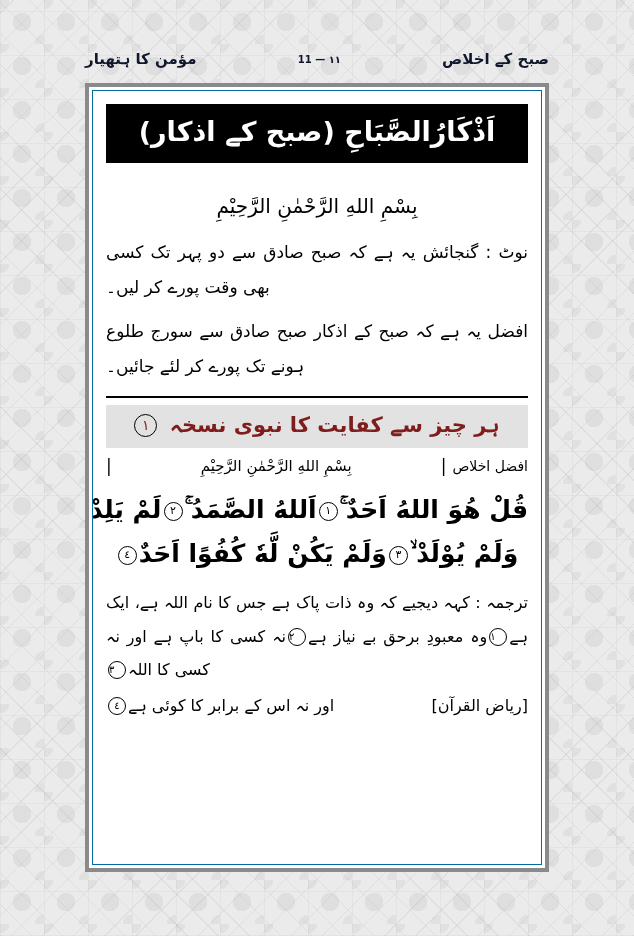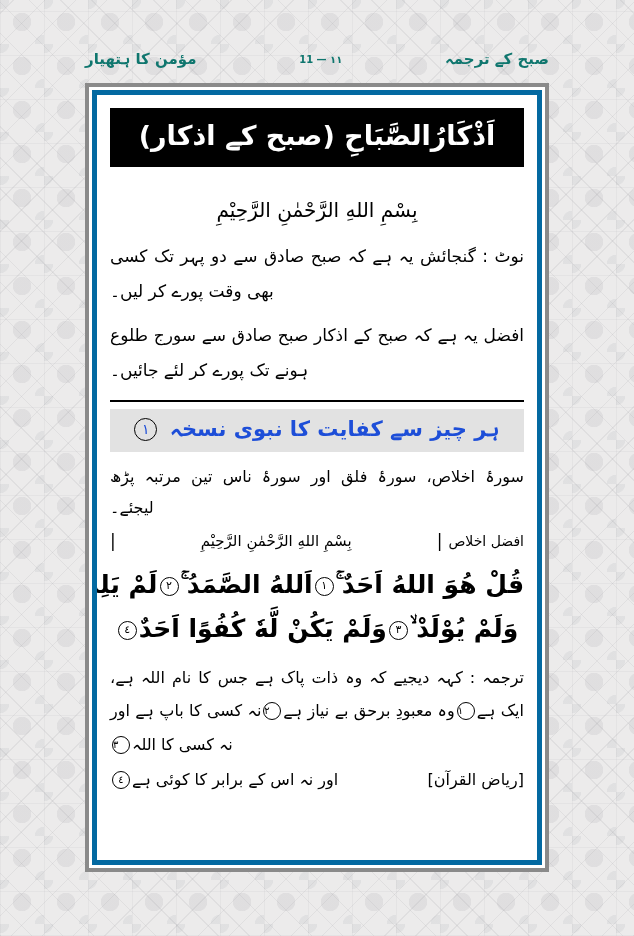--- a/index.html
+++ b/index.html
@@ -41,38 +41,38 @@
     height: 789px;
     box-sizing: border-box;
     border: 4px solid #8a8a8a;
     background: #ffffff;
     padding: 3px;
   }
   #page-inner {
     width: 100%;
     height: 100%;
     box-sizing: border-box;
-    border: 5px solid #0369a1;
+    border: 1px solid #0369a1;
     background: #ffffff;
     padding: 11px 13px 8px 13px;
     overflow: hidden;
   }
 
   
   #running-header {
     position: absolute;
     left: 85px;
     top: 44px;
     width: 464px;
     height: 30px;
     display: flex;
     flex-direction: row-reverse;
     align-items: center;
     justify-content: space-between;
-    color: #0f766e;
+    color: #0f172a;
   }
   .hdr-side {
     font-size: 15px;
     font-weight: bold;
     white-space: nowrap;
     line-height: 1;
   }
   #hdr-center {
     font-size: 10px;
     font-weight: bold;
@@ -123,21 +123,21 @@
     margin: 12px 0 7px 0;
   }
 
   
   .section-head {
     background: #e2e2e2;
     text-align: center;
     padding: 7px 6px 9px 6px;
     font-size: 21px;
     font-weight: bold;
-    color: #1d4ed8;
+    color: #7f1d1d;
     line-height: 1.3;
     white-space: nowrap;
   }
   .circ-num {
     display: inline-block;
     border: 1.5px solid #000;
     border-radius: 50%;
     width: 21px;
     height: 21px;
     line-height: 20px;
@@ -247,21 +247,21 @@
   }
 </style>
 </head>
 <body>
 
 <div id="page-bg"></div>
 
 <div id="running-header">
   <span class="hdr-side">مؤمن کا ہتھیار</span>
   <span id="hdr-center">١١ — 11</span>
-  <span class="hdr-side">صبح کے ترجمہ</span>
+  <span class="hdr-side">صبح کے اخلاص</span>
 </div>
 
 <div id="page-frame">
   <div id="page-inner">
 
     <div id="title-banner">
       <div class="title-text">اَذْكَارُالصَّبَاحِ (صبح کے اذکار)</div>
     </div>
 
     <div class="basmala">بِسْمِ اللهِ الرَّحْمٰنِ الرَّحِيْمِ</div>
@@ -270,21 +270,20 @@
 
     <p class="urdu-para">افضل یہ ہے کہ صبح کے اذکار صبح صادق سے سورج طلوع ہونے تک پورے کر لئے جائیں۔</p>
 
     <hr class="rule-black">
 
     <div class="section-head">
       <span>ہر چیز سے کفایت کا نبوی نسخہ</span>
       <span class="circ-num">١</span>
     </div>
 
-    <p class="instruction">سورۂ اخلاص، سورۂ فلق اور سورۂ ناس تین مرتبہ پڑھ لیجئے۔</p>
 
     <div class="meta-strip">
       <span class="seg">افضل اخلاص</span>
       <span class="meta-sep">|</span>
       <span class="seg mid">بِسْمِ اللهِ الرَّحْمٰنِ الرَّحِيْمِ</span>
       <span class="meta-sep">|</span>
     </div>
 
     <div class="arabic-block">
       <div class="arabic-line">

